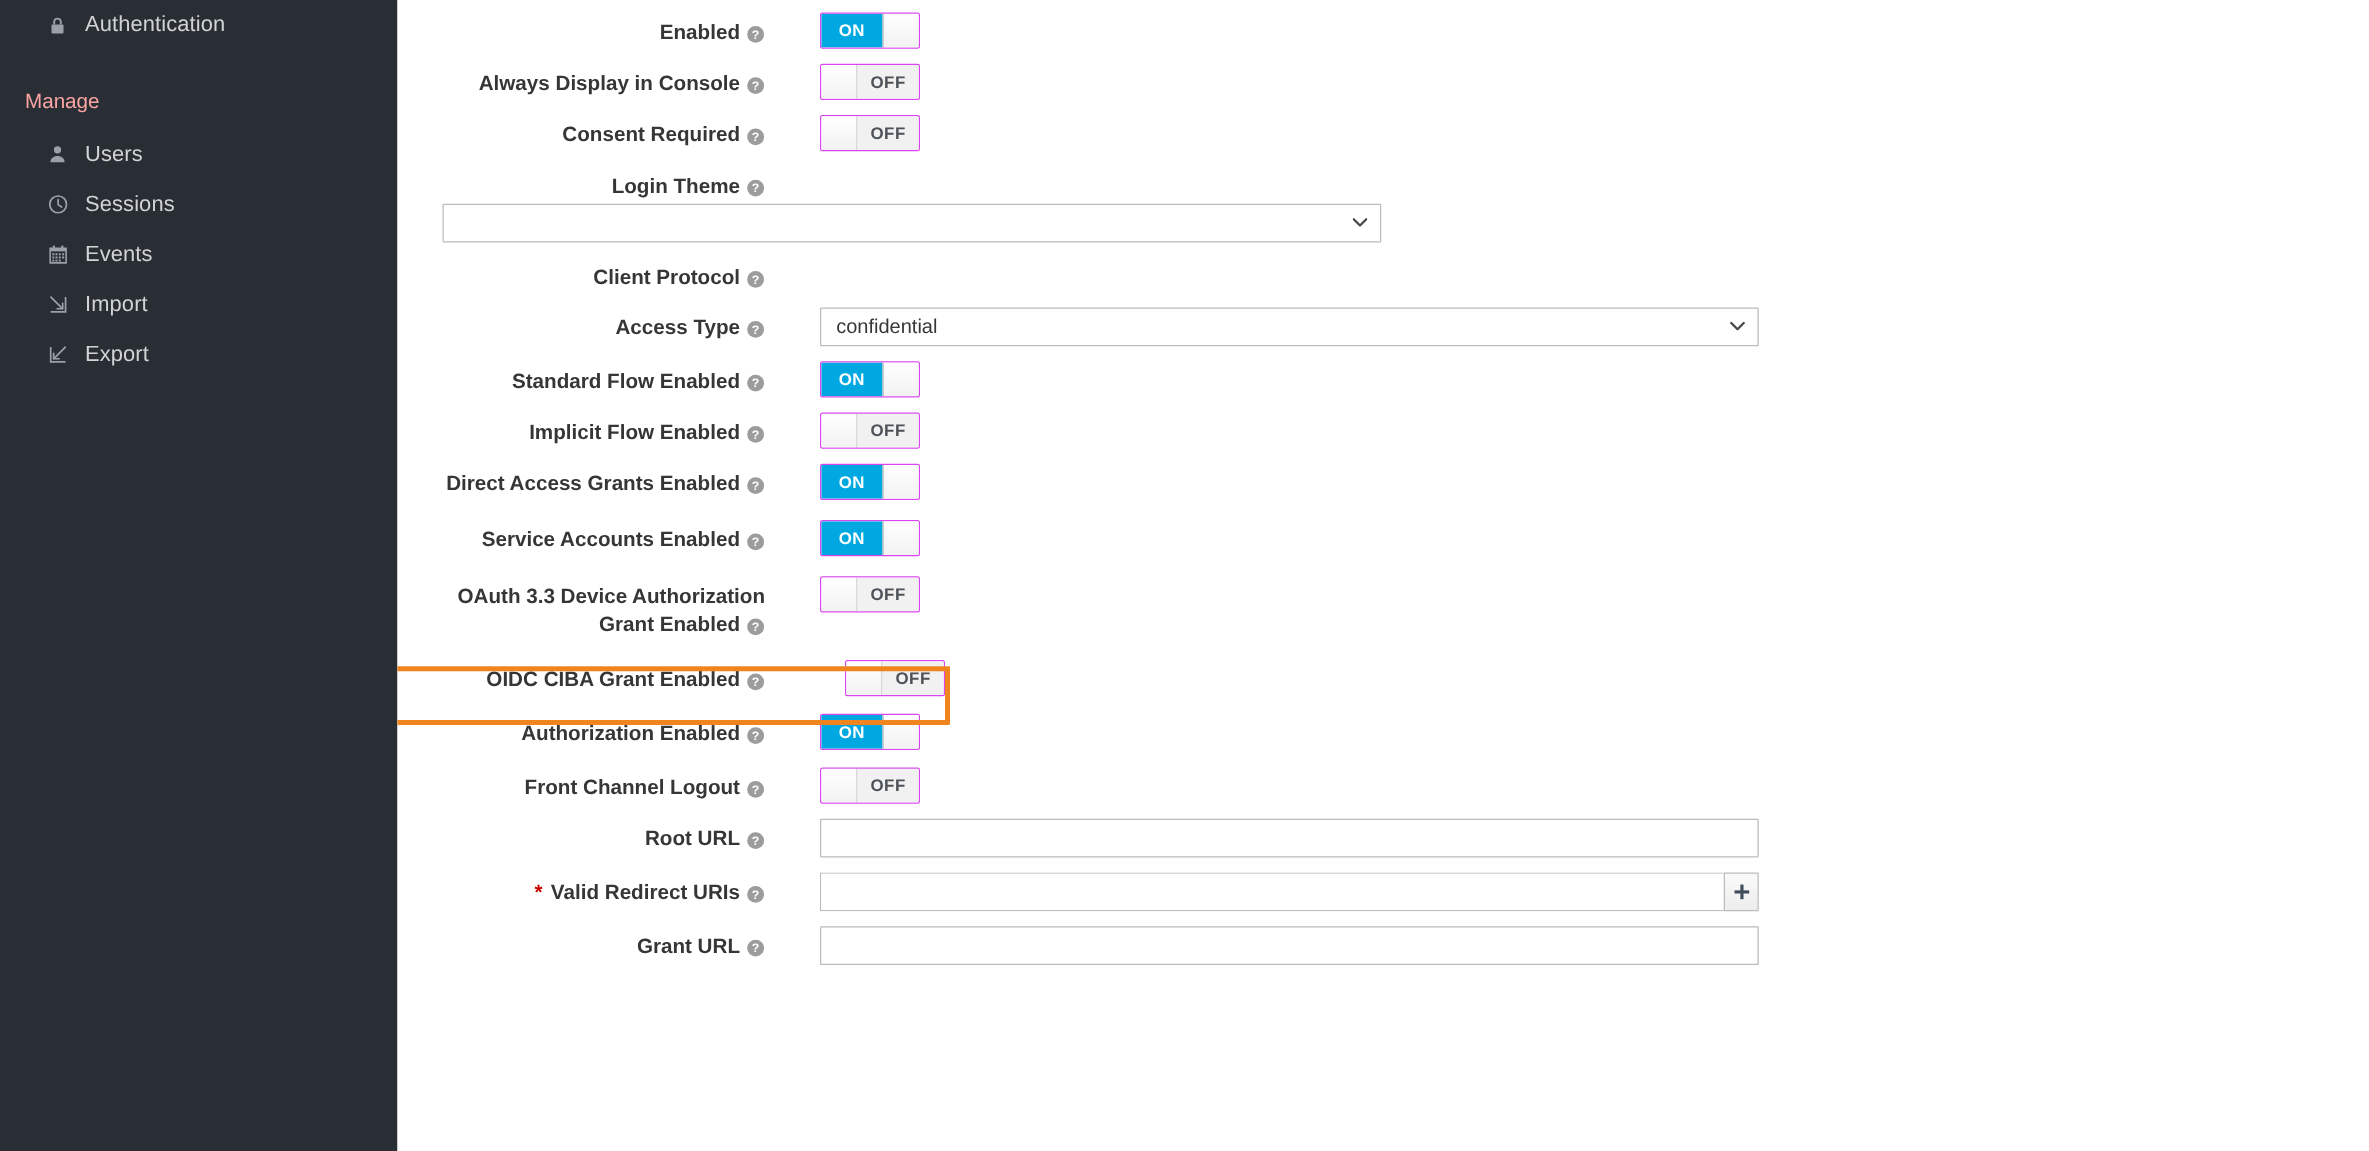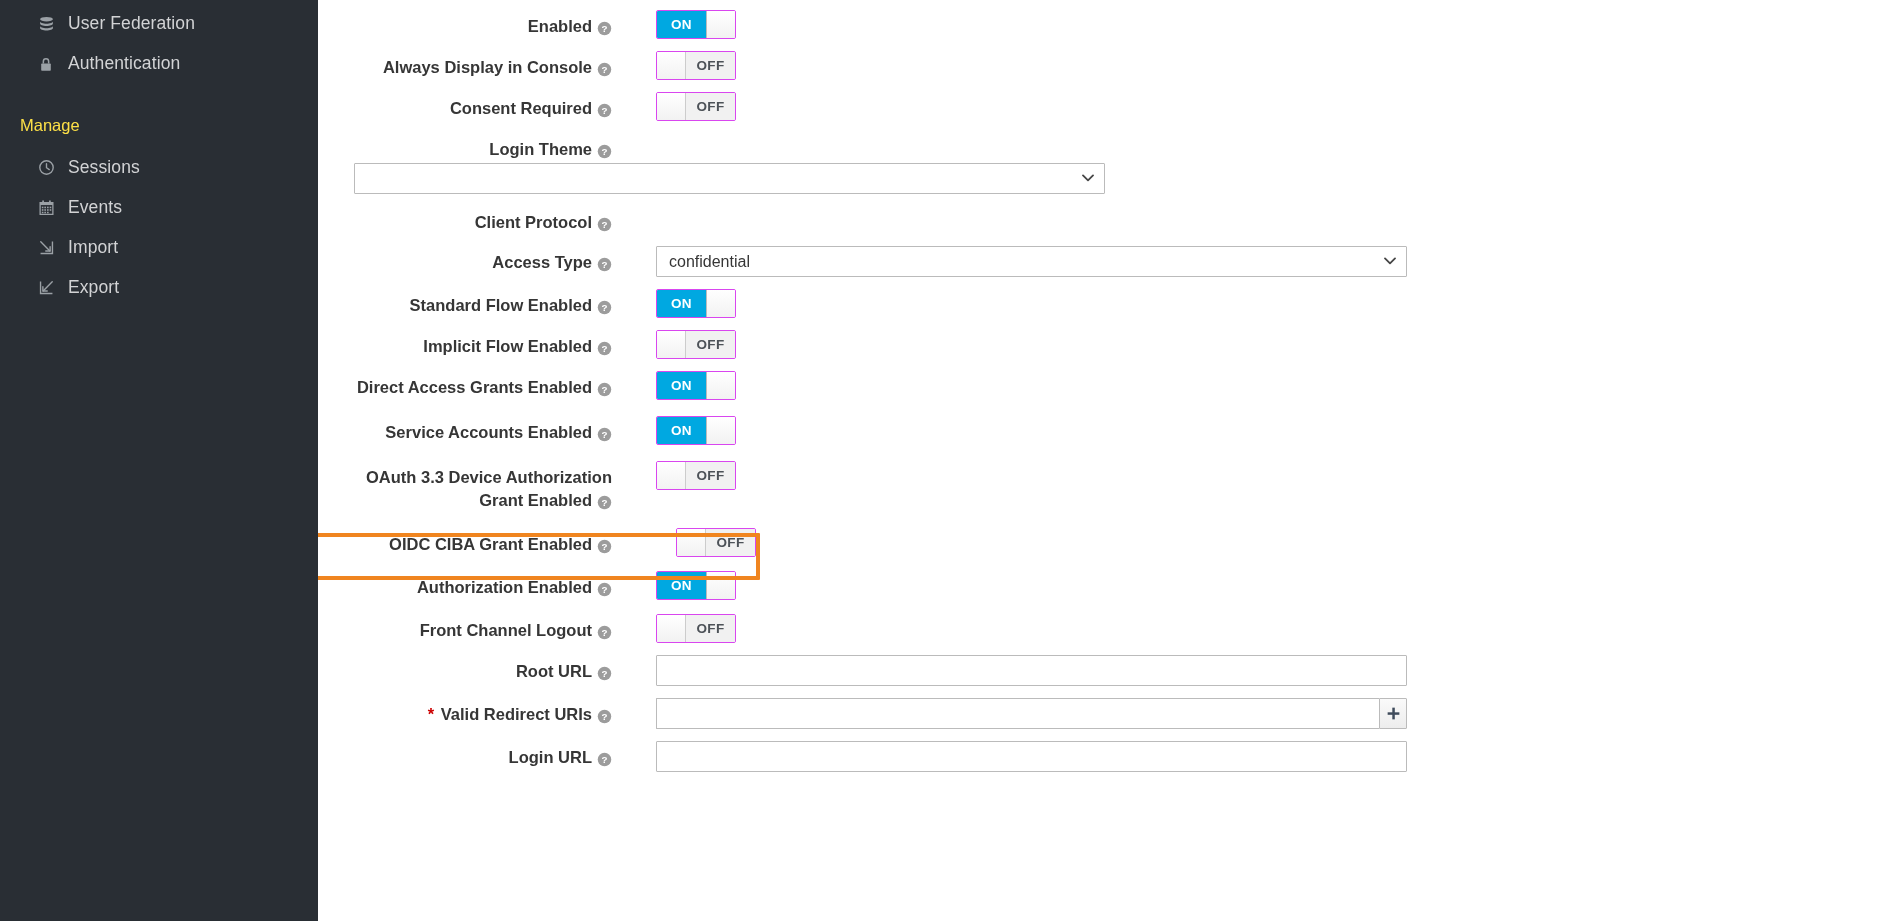--- a/index.html
+++ b/index.html
@@ -45,21 +45,21 @@
   }
   .nav-icon svg { display: block; }
   .nav-label {
     font-size: 17.5px;
     color: #d2d3d5;
     letter-spacing: .1px;
     line-height: 1;
     padding-left: 4px;
   }
   .nav-section {
-    color: #fde047;
+    color: #fca5a5;
     font-size: 16.5px;
     padding-left: 20px;
     margin-top: 33px;
     margin-bottom: 14px;
     line-height: 1;
   }
 
   
   .main {
     flex: 1;
@@ -219,44 +219,43 @@
     border-radius: 1px;
   }
 </style>
 </head>
 <body>
 
 <div id="app">
 
   <nav class="sidebar">
 
-    <div class="nav-item" style="margin-top:4px;">
-      <span class="nav-icon">
-        <svg width="17" height="17" viewBox="0 0 16 16" fill="currentColor">
-          <ellipse cx="8" cy="3" rx="6" ry="2.1"></ellipse>
-          <path d="M2 5.2c0 1.16 2.69 2.1 6 2.1s6-.94 6-2.1v2.1c0 1.16-2.69 2.1-6 2.1s-6-.94-6-2.1z"></path>
-          <path d="M2 9.4c0 1.16 2.69 2.1 6 2.1s6-.94 6-2.1v2.1c0 1.16-2.69 2.1-6 2.1s-6-.94-6-2.1z"></path>
-        </svg>
-      </span>
-      <span class="nav-label">User Federation</span>
-    </div>
 
     <div class="nav-item">
       <span class="nav-icon">
         <svg width="16" height="17" viewBox="0 0 16 16" fill="currentColor">
           <path d="M4.6 7V5a3.4 3.4 0 0 1 6.8 0v2h-1.5V5a1.9 1.9 0 0 0-3.8 0v2z"></path>
           <rect x="3.2" y="7" width="9.6" height="7.2" rx="0.8"></rect>
         </svg>
       </span>
       <span class="nav-label">Authentication</span>
     </div>
 
     <div class="nav-section">Manage</div>
 
 
+    <div class="nav-item">
+      <span class="nav-icon">
+        <svg width="16" height="17" viewBox="0 0 16 16" fill="currentColor">
+          <circle cx="8" cy="4.3" r="2.9"></circle>
+          <path d="M2.3 14.2c0-3 2.6-5 5.7-5s5.7 2 5.7 5z"></path>
+        </svg>
+      </span>
+      <span class="nav-label">Users</span>
+    </div>
 
     <div class="nav-item">
       <span class="nav-icon">
         <svg width="17" height="17" viewBox="0 0 16 16" fill="none" stroke="currentColor" stroke-width="1.3">
           <circle cx="8" cy="8" r="6.3"></circle>
           <path d="M8 4.4V8.2l2.6 1.8" stroke-linecap="round"></path>
         </svg>
       </span>
       <span class="nav-label">Sessions</span>
     </div>
@@ -500,21 +499,21 @@
               <div class="addon-btn">
                 <svg width="13" height="13" viewBox="0 0 12 12" fill="#3f4b5b">
                   <rect x="4.9" y="0.6" width="2.3" height="10.8"></rect>
                   <rect x="0.6" y="4.9" width="10.8" height="2.3"></rect>
                 </svg>
               </div>
             </div>
           </div>
         </div>
         <div class="row" style="margin-bottom: 10px;">
-          <div class="row-label"><span>Login URL</span><span class="help-icon"><svg width="15" height="15" viewBox="0 0 16 16">
+          <div class="row-label"><span>Grant URL</span><span class="help-icon"><svg width="15" height="15" viewBox="0 0 16 16">
                 <circle cx="8" cy="8" r="7.2" fill="#9c9c9c"></circle>
                 <text x="8" y="11.6" font-size="10.5" font-family="Liberation Sans, sans-serif" font-weight="bold" fill="#ffffff" text-anchor="middle">?</text>
               </svg></span></div>
           <div class="row-control">
             <input class="textinput" type="text" style="">
           </div>
         </div>
       </div>
     <div class="highlight-frame" id="highlight-frame" style="display: block; left: -18px; top: 533px; width: 460px; height: 47px;"></div>
   </main>

